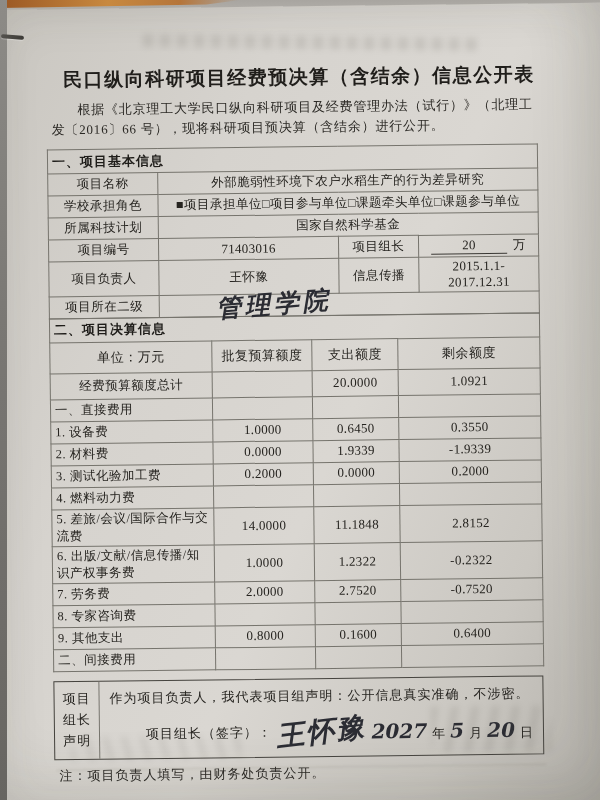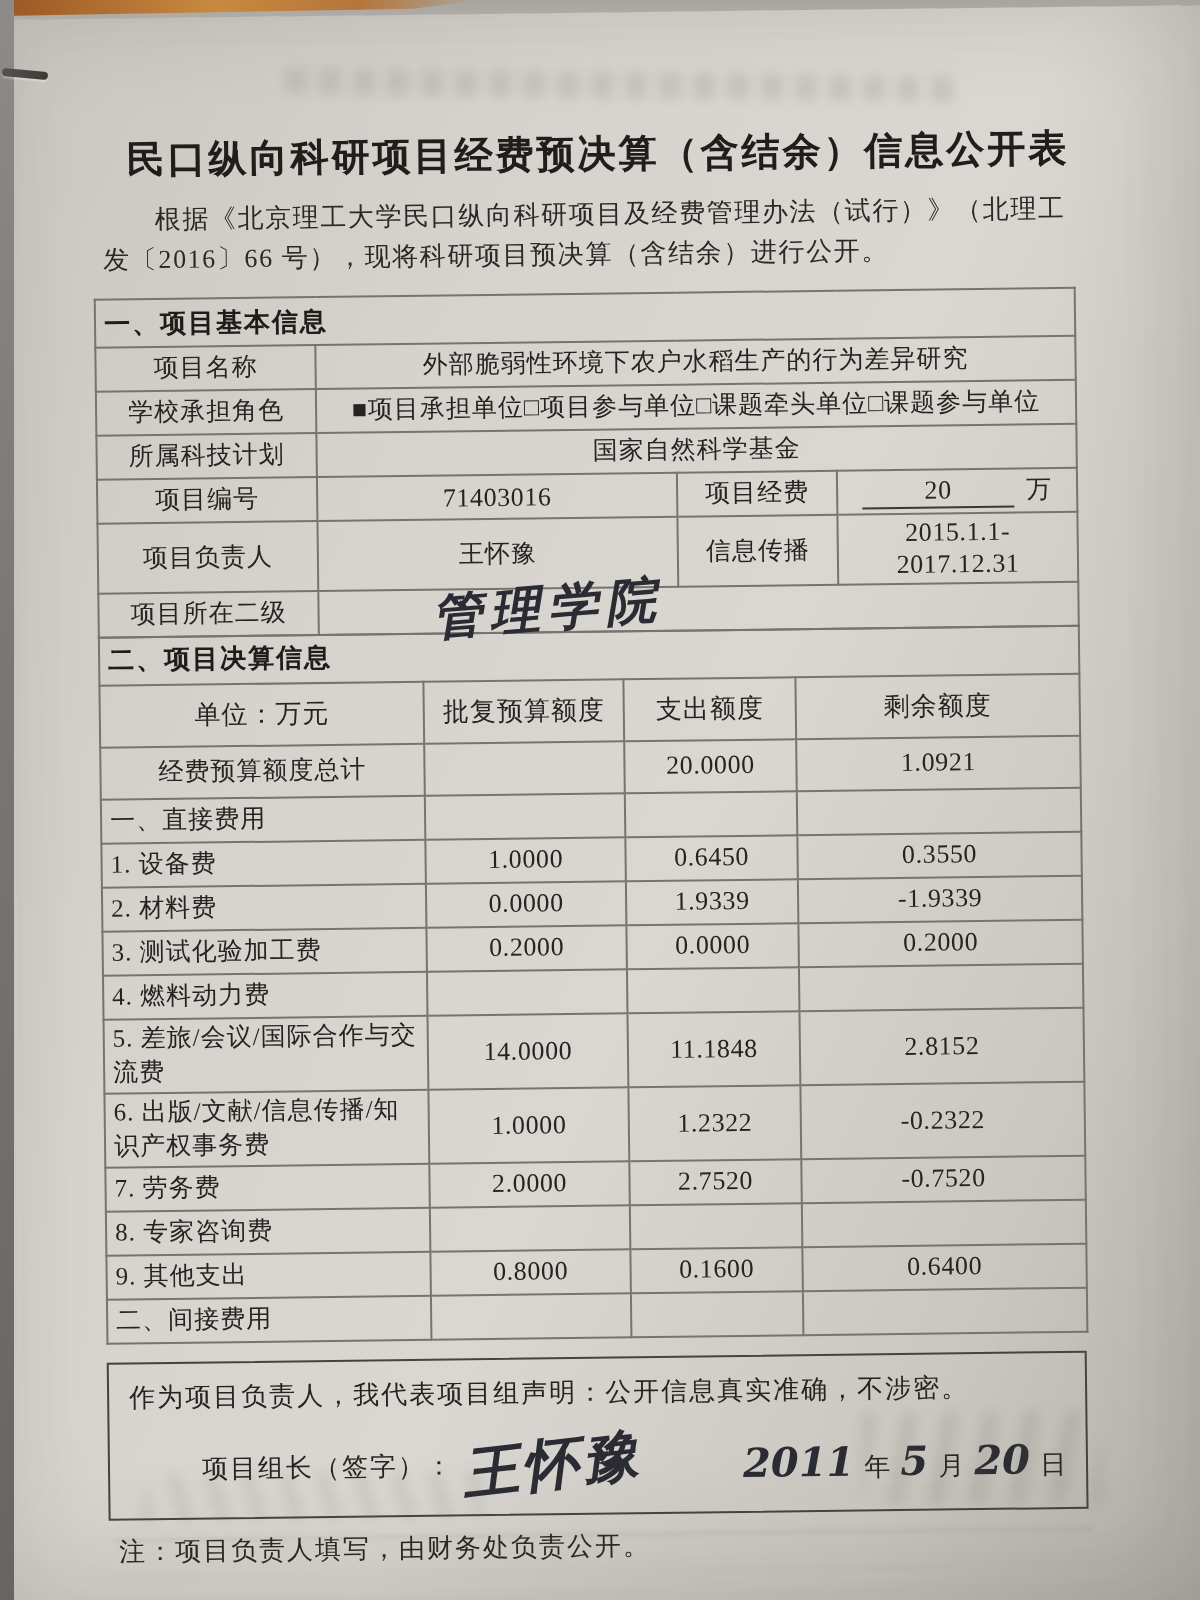--- a/index.html
+++ b/index.html
@@ -103,21 +103,21 @@
         <td class="c">学校承担角色</td>
         <td colspan="3" class="c">■项目承担单位□项目参与单位□课题牵头单位□课题参与单位</td>
       </tr>
       <tr>
         <td class="c">所属科技计划</td>
         <td colspan="3" class="c">国家自然科学基金</td>
       </tr>
       <tr>
         <td class="c">项目编号</td>
         <td class="c num">71403016</td>
-        <td class="c">项目经费</td>
+        <td class="c">项目组长</td>
         <td class="c">
           <span class="uline num">20</span><span>万</span>
         </td>
       </tr>
       <tr>
         <td class="c">项目负责人</td>
         <td class="c">王怀豫</td>
         <td class="c">信息传播</td>
         <td class="c num">2015.1.1-2017.12.31</td>
       </tr>
@@ -216,27 +216,32 @@
       <tr style="height:17px;">
         <td class="rowname">二、间接费用</td>
         <td class="num"></td>
         <td class="num"></td>
         <td class="num"></td>
       </tr>
     </tbody>
       </table>
 
     <div class="decl">
+      <div class="decl-side">
+        <span>项目</span>
+        <span>组长</span>
+        <span>声明</span>
+      </div>
       <div class="decl-main">
         <div class="statement">作为项目负责人，我代表项目组声明：公开信息真实准确，不涉密。</div>
         <div class="sigrow">
           <span class="siglabel">项目组长（签字）：</span>
           <span class="handwrite signame">王怀豫</span>
           <span class="dategroup">
-            <span class="handwrite hw-num">2011</span>
+            <span class="handwrite hw-num">2027</span>
             <span class="dateunit">年</span>
             <span class="handwrite hw-num">5</span>
             <span class="dateunit">月</span>
             <span class="handwrite hw-num">20</span>
             <span class="dateunit">日</span>
           </span>
         </div>
       </div>
     </div>
 

